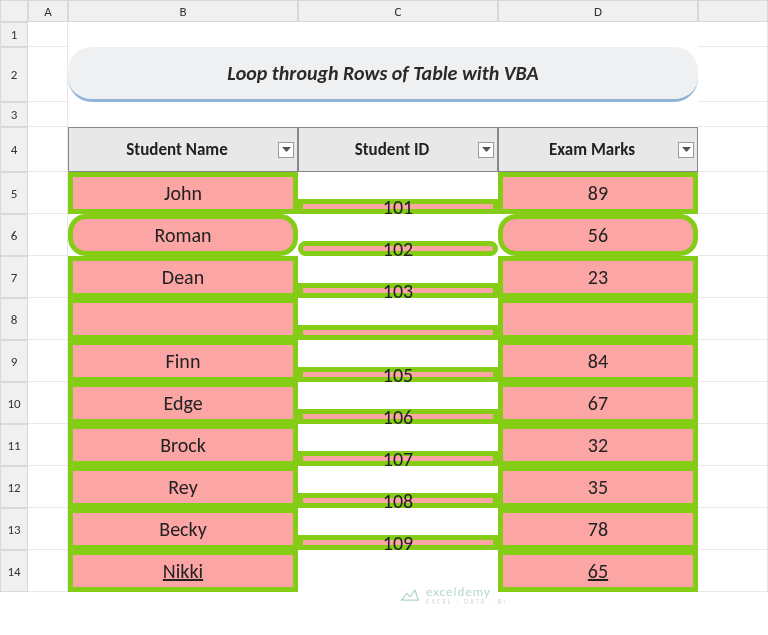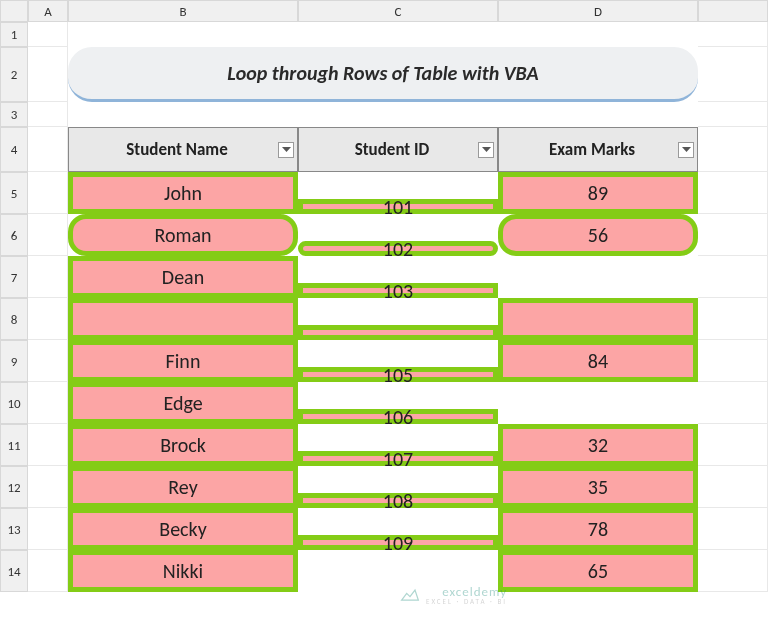--- a/index.html
+++ b/index.html
@@ -98,42 +98,41 @@
   .td.colD { grid-column: 5; text-align: right; }
   .r5  { grid-row: 6; }
   .r6  { grid-row: 7; border-radius: 18px; }
   .r7  { grid-row: 8; }
   .r8  { grid-row: 9; }
   .r9  { grid-row: 10; }
   .r10 { grid-row: 11; }
   .r11 { grid-row: 12; }
   .r12 { grid-row: 13; }
   .r13 { grid-row: 14; }
-  .r14 { grid-row: 15; }
+  .r14 { grid-row: 15; text-decoration: underline; }
 
   .watermark {
     position: absolute;
     left: 400px;
     top: 585px;
     display: flex;
     align-items: center;
     gap: 6px;
     opacity: 0.35;
     z-index: 5;
     pointer-events: none;
   }
   .wm-logo {
     width: 20px; height: 14px;
   }
   .wm-text {
     font-size: 13px;
     color: #1a8a7a;
     letter-spacing: 1px;
     font-weight: 500;
-    text-align: right;
   }
   .wm-sub {
     font-size: 7px;
     color: #888;
     letter-spacing: 2px;
   }
   .wm-col { display:flex; flex-direction:column; line-height:1; }
 </style>
 </head>
 <body>
@@ -206,40 +205,42 @@
     <div class="cell-blank" style="grid-row:7"></div>
   <div class="td colB r6">Roman</div>
   <div class="td colC r6">102</div>
   <div class="td colD r6">56</div>
   <div class="cell-blank" style="grid-row:7;grid-column:6"></div>
 
   <div class="row-header" style="grid-row:8">7</div>
     <div class="cell-blank" style="grid-row:8"></div>
   <div class="td colB r7">Dean</div>
   <div class="td colC r7">103</div>
+  <div class="td colD r7">23</div>
   <div class="cell-blank" style="grid-row:8;grid-column:6"></div>
 
   <div class="row-header" style="grid-row:9">8</div>
     <div class="cell-blank" style="grid-row:9"></div>
   <div class="td colB r8"></div>
   <div class="td colC r8"></div>
   <div class="td colD r8"></div>
   <div class="cell-blank" style="grid-row:9;grid-column:6"></div>
 
   <div class="row-header" style="grid-row:10">9</div>
     <div class="cell-blank" style="grid-row:10"></div>
   <div class="td colB r9">Finn</div>
   <div class="td colC r9">105</div>
   <div class="td colD r9">84</div>
   <div class="cell-blank" style="grid-row:10;grid-column:6"></div>
 
   <div class="row-header" style="grid-row:11">10</div>
     <div class="cell-blank" style="grid-row:11"></div>
   <div class="td colB r10">Edge</div>
   <div class="td colC r10">106</div>
+  <div class="td colD r10">67</div>
   <div class="cell-blank" style="grid-row:11;grid-column:6"></div>
 
   <div class="row-header" style="grid-row:12">11</div>
     <div class="cell-blank" style="grid-row:12"></div>
   <div class="td colB r11">Brock</div>
   <div class="td colC r11">107</div>
   <div class="td colD r11">32</div>
   <div class="cell-blank" style="grid-row:12;grid-column:6"></div>
 
   <div class="row-header" style="grid-row:13">12</div>

